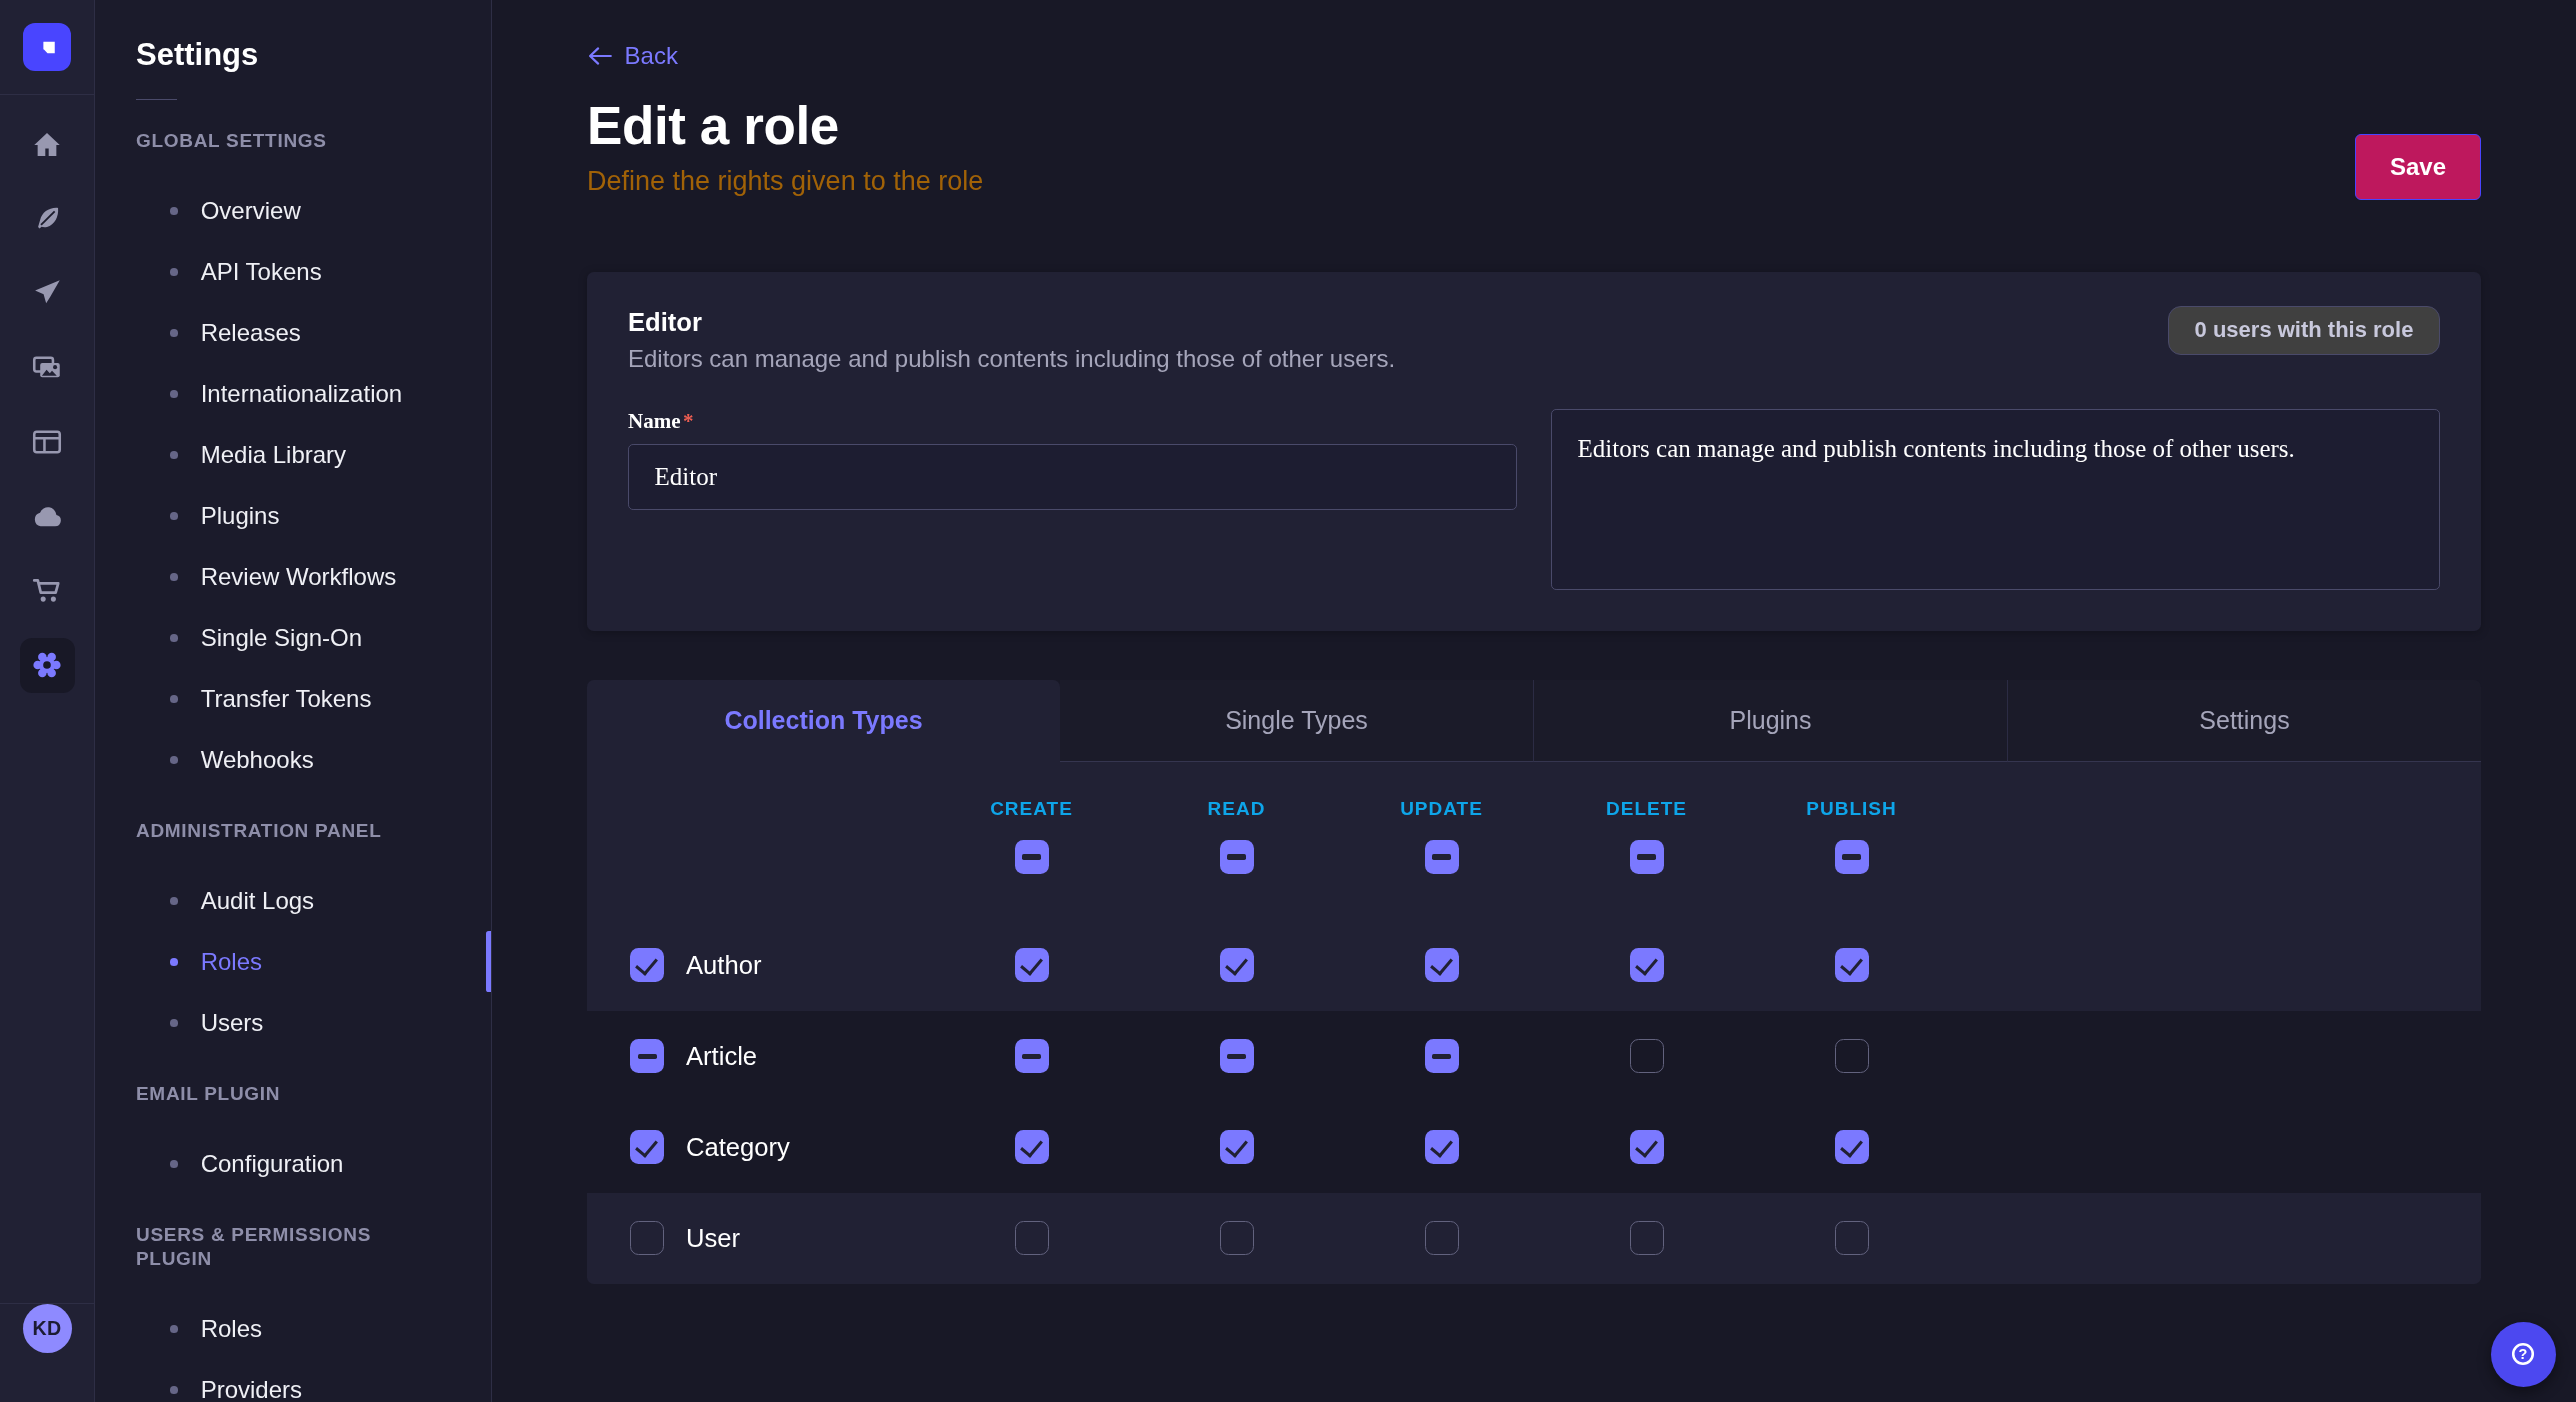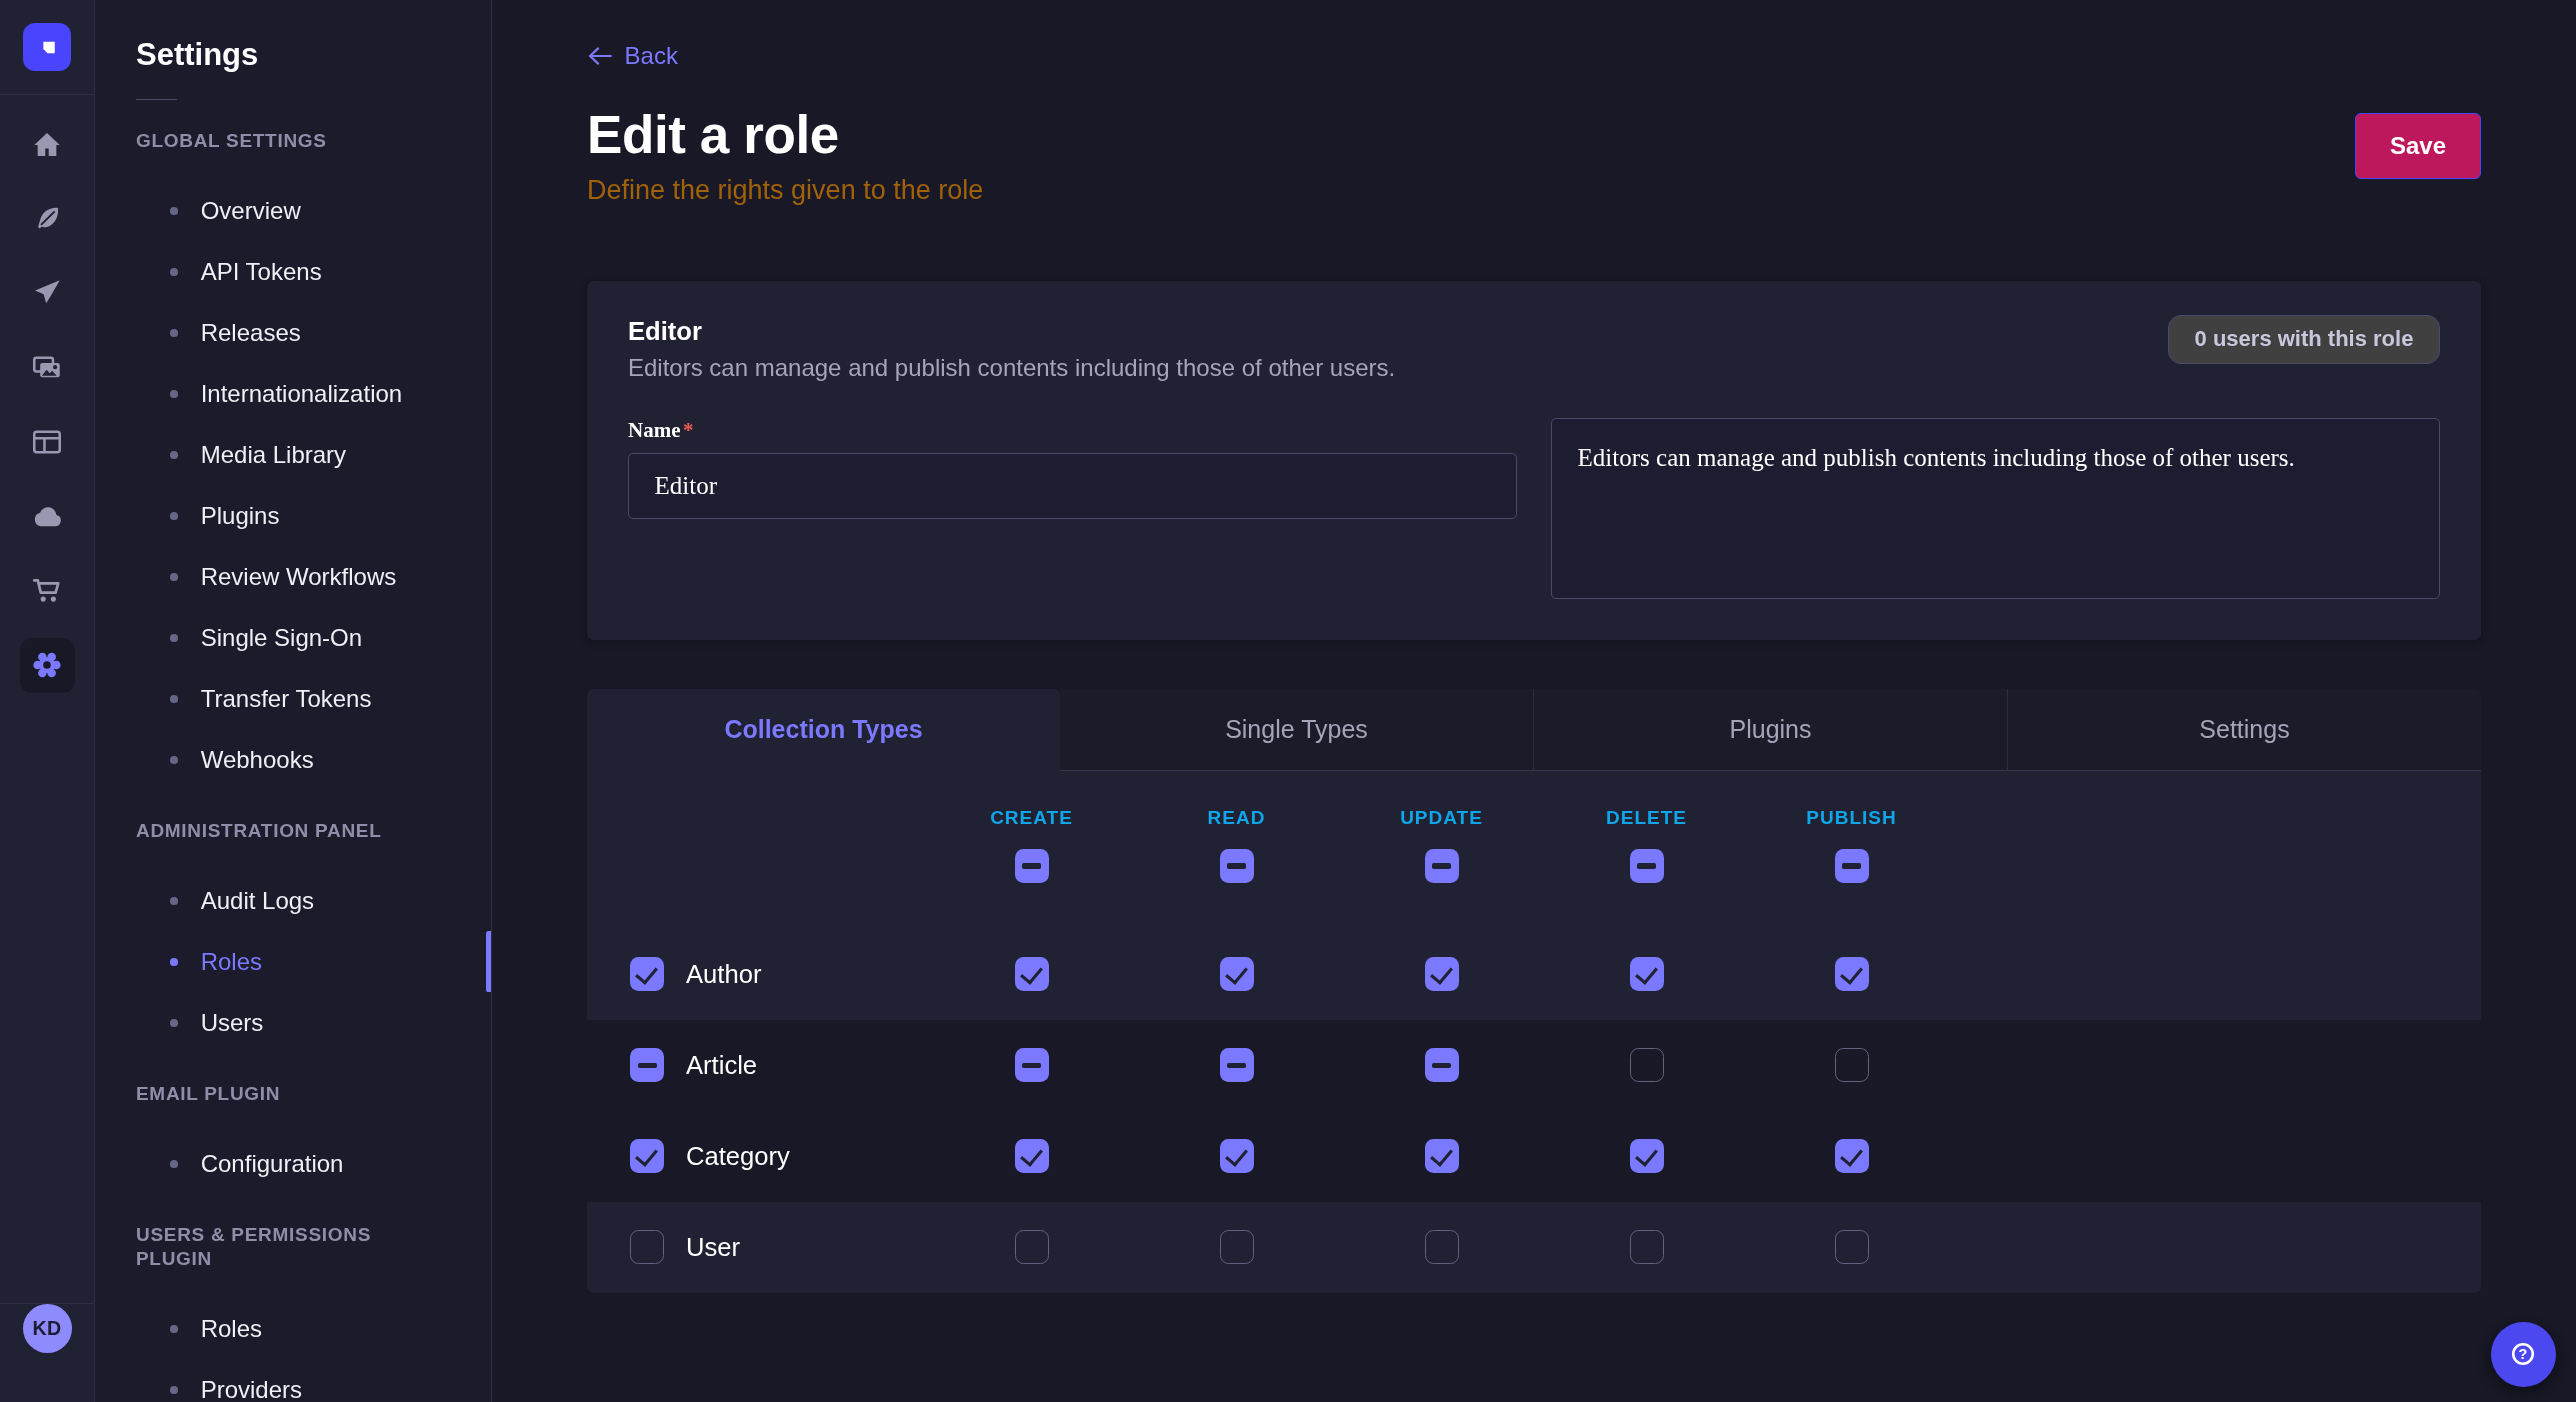--- a/index.html
+++ b/index.html
@@ -28,21 +28,21 @@
   .snav-section-label { padding:0 41px; font-size:19px; font-weight:700; line-height:24px; letter-spacing:0.7px; color:#8e8ea9; margin-bottom:27px; }
   .snav-item { height:61px; display:flex; align-items:center; padding-left:75px; position:relative; cursor:pointer; }
   .dot { width:7.7px; height:7.7px; border-radius:50%; background:#666687; margin-right:23px; }
   .snav-label { font-size:24px; color:#eff0f5; }
   .snav-item.active .dot { background:#7b79ff; }
   .snav-item.active .snav-label { color:#7b79ff; }
   .active-indicator { position:absolute; right:0; top:0; width:5.1px; height:61px; background:#7b79ff; border-radius:2.6px 0 0 2.6px; }
   
   .main { flex:1; position:relative; background:#181826; padding:41px 95px 0; overflow:hidden; }
   .back-link { display:inline-flex; align-items:center; gap:12px; color:#7b79ff; font-size:24px; text-decoration:none; height:29px; cursor:pointer; }
-  .header-row { margin-top:34px; display:flex; justify-content:space-between; align-items:flex-start;gap:32px; }
+  .header-row { margin-top:25px; display:flex; justify-content:space-between; align-items:flex-end;gap:32px; }
   .page-title { font-size:53px; font-weight:700; line-height:61px; letter-spacing:-0.4px; }
   .page-subtitle { margin-top:6.8px; font-size:27px; color:#a16207; line-height:37px; }
   .save-btn { margin-top:8.5px; height:66px; padding:0 34px; background:#be185d; border:0.9px solid #4945ff; border-radius:6px; color:#fff; font-size:24px; font-weight:600; cursor:pointer; }
   
   .card1 { margin-top:72px; background:#212134; border-radius:6.8px; padding:34px 41px 37px; box-shadow:0 1.7px 8.5px rgba(0,0,0,.25); }
   .card1-top { display:flex; justify-content:space-between; align-items:flex-start; }
   .role-title { font-size:25.6px; font-weight:700; line-height:32px; }
   .role-subtitle { margin-top:6.8px; font-size:24px; color:#a5a5ba; }
   .users-badge { height:49px; padding:0 25.6px; background:#404040; border:0.9px solid #4a4a6a; border-radius:13px; color:#c8c8dc; font-size:22px; font-weight:600; display:flex; align-items:center; cursor:pointer; }
   .fields { margin-top:36px; display:grid; grid-template-columns:1fr 1fr; gap:34px; align-items:start;font-family:Liberation Serif, serif; }

